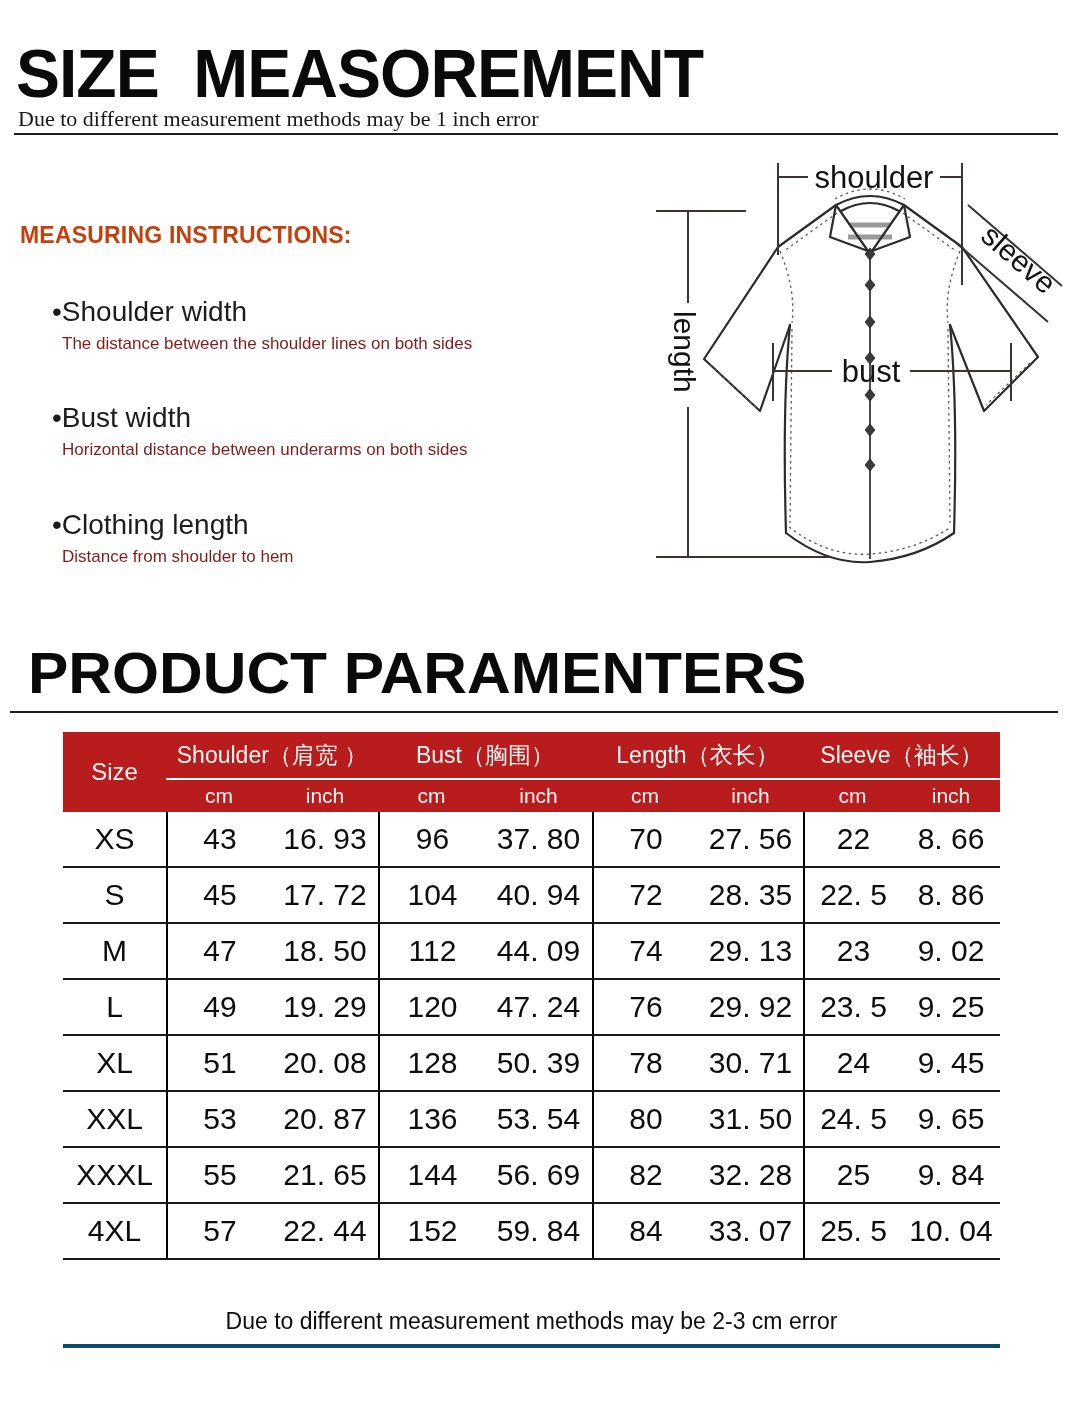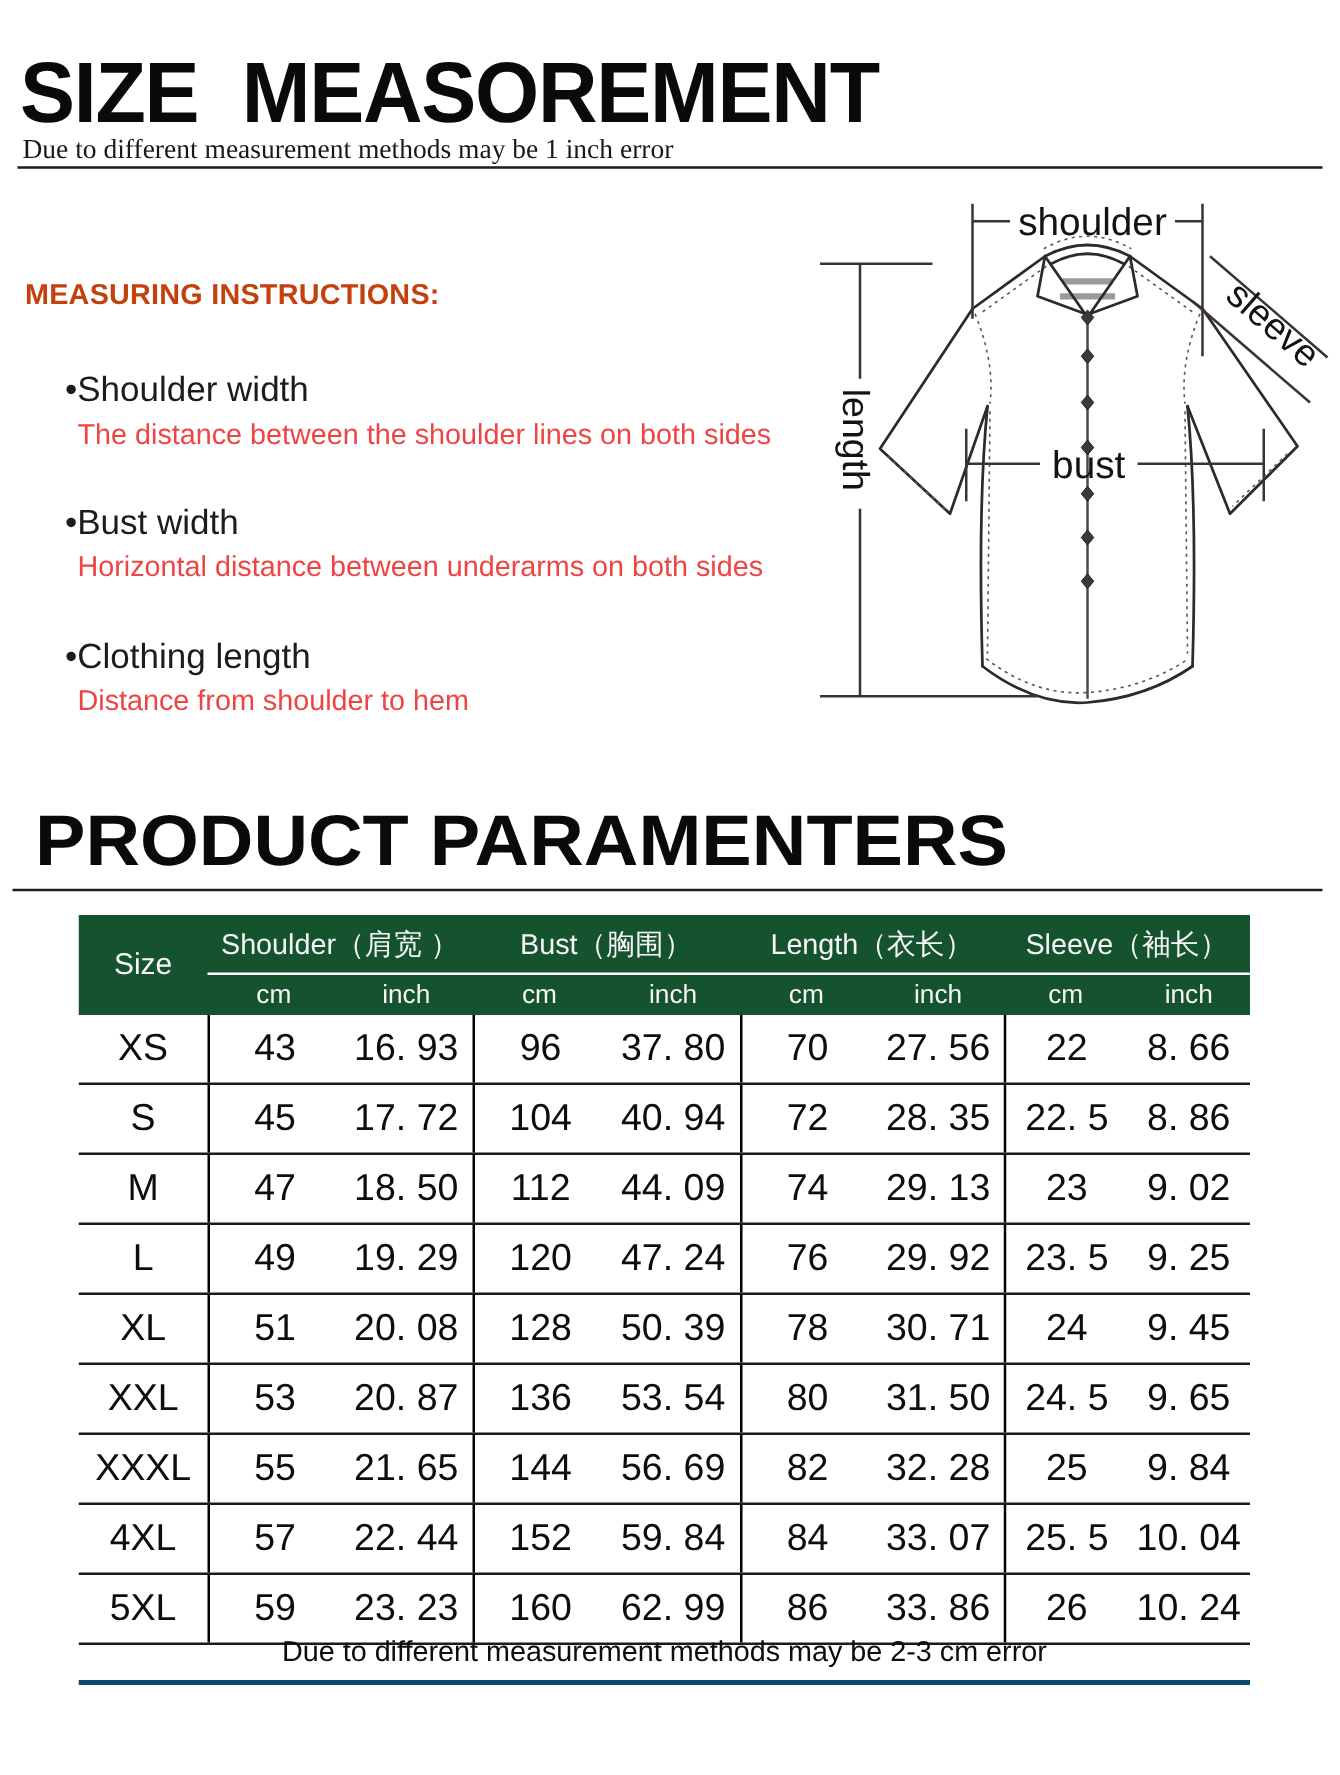--- a/index.html
+++ b/index.html
@@ -14,37 +14,37 @@
   .subtitle{
     position:absolute;left:18px;top:106px;
     font-family:"Liberation Serif",serif;font-size:22px;color:#181818;
   }
   .rule-1{position:absolute;left:14px;top:133px;width:1044px;height:2px;background:#1d1d1d;}
 
   
   .instr-heading{position:absolute;left:20px;top:222px;font-size:23px;font-weight:bold;color:#c2410c;letter-spacing:0.2px;}
   .instr-item{position:absolute;left:52px;}
   .instr-item .item-title{font-size:28px;color:#1c1c1c;}
-  .instr-item .item-desc{font-size:23px;color:#ef4444;margin:6px 0 0 10px;}
+  .instr-item .item-desc{font-size:17px;color:#7f1d1d;margin:6px 0 0 10px;}
   .i1{top:296px;} .i2{top:402px;} .i3{top:509px;}
 
   
   .diagram{position:absolute;left:638px;top:145px;width:434px;height:452px;}
 
   
   .section2-title{
     position:absolute;left:28px;top:640px;
     font-size:54px;font-weight:900;letter-spacing:0px;
     transform:scale(1.12,1.06);transform-origin:left top;color:#0a0a0a;white-space:pre;
   }
   .rule-2{position:absolute;left:10px;top:711px;width:1048px;height:2px;background:#1d1d1d;}
 
   
   .size-table{position:absolute;left:63px;top:732px;width:937px;}
-  .thead{position:relative;height:80px;background:#14532d;color:#f5f5f5;}
+  .thead{position:relative;height:80px;background:#b91c1c;color:#f5f5f5;}
   .thead .size-cell{position:absolute;left:0;top:0;width:103px;height:80px;display:flex;align-items:center;justify-content:center;font-size:24px;}
   .thead .group-row{position:absolute;left:103px;top:0;height:46px;display:flex;}
   .thead .group-row .g{display:flex;align-items:center;justify-content:center;font-size:23px;}
   .thead .g0{width:212px;} .thead .g1{width:214px;} .thead .g2{width:211px;} .thead .g3{width:197px;}
   .thead .hsep{position:absolute;left:103px;top:46px;width:834px;height:2px;background:#ffffff;}
   .thead .unit-row{position:absolute;left:103px;top:48px;height:32px;display:flex;}
   .thead .unit-row .u{display:flex;align-items:center;justify-content:center;font-size:21px;}
   .u0{width:106px;} .u1{width:106px;} .u2{width:107px;} .u3{width:107px;}
   .u4{width:106px;} .u5{width:105px;} .u6{width:99px;}  .u7{width:98px;}
 
@@ -265,27 +265,16 @@
       <div class="cell">4XL</div>
       <div class="cell vsep">57</div>
       <div class="cell">22. 44</div>
       <div class="cell vsep">152</div>
       <div class="cell">59. 84</div>
       <div class="cell vsep">84</div>
       <div class="cell">33. 07</div>
       <div class="cell vsep">25. 5</div>
       <div class="cell">10. 04</div>
     </div>
-    <div class="trow">
-      <div class="cell">5XL</div>
-      <div class="cell vsep">59</div>
-      <div class="cell">23. 23</div>
-      <div class="cell vsep">160</div>
-      <div class="cell">62. 99</div>
-      <div class="cell vsep">86</div>
-      <div class="cell">33. 86</div>
-      <div class="cell vsep">26</div>
-      <div class="cell">10. 24</div>
-    </div>
   </div>
 </div>
 
 <div class="table-note">Due to different measurement methods may be 2-3 cm error</div>
 
 </body></html>

